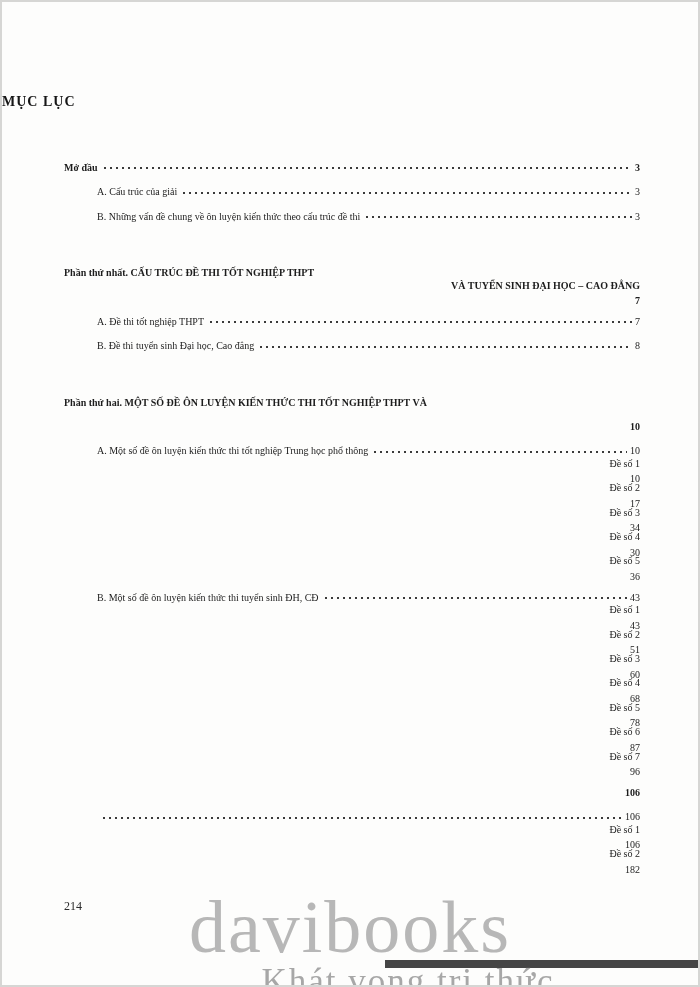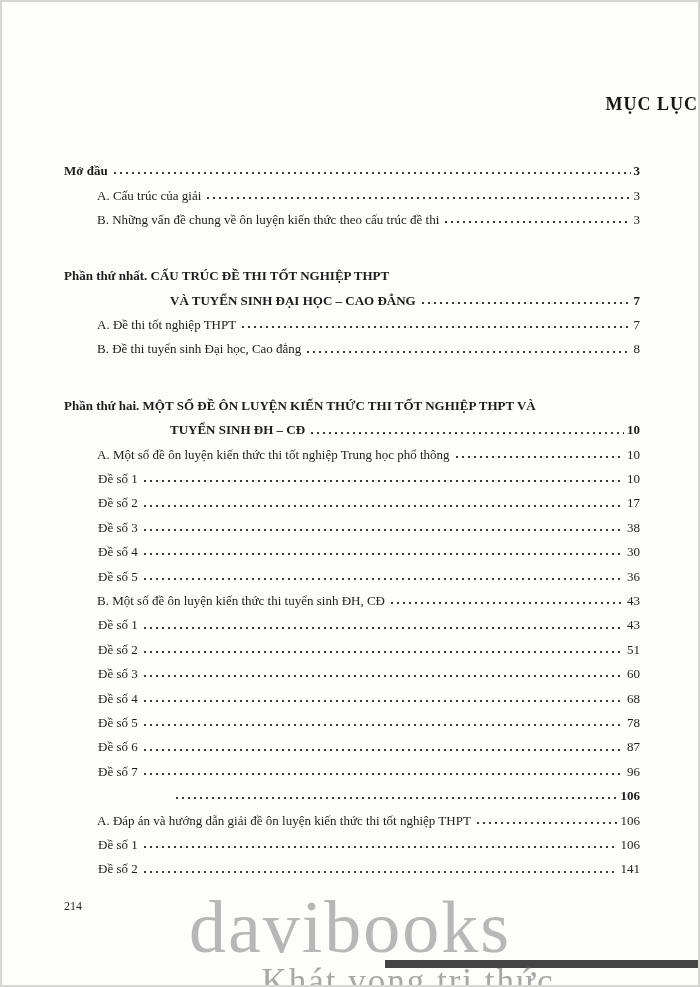--- a/index.html
+++ b/index.html
@@ -11,55 +11,55 @@
     background: #fdfdfc;
     border: 2px solid #d6d6d4;
     box-sizing: border-box;
     overflow: hidden;
     font-family: "Liberation Serif", "DejaVu Serif", serif;
     color: #1c1c1c;
   }
   .doc-title {
     margin: 0;
     padding-top: 92px;
-    text-align: right;
-    font-size: 18px;
+    text-align: left;
+    font-size: 14px;
     font-weight: bold;
     letter-spacing: 1px;
     color: #161616;
   }
   .toc {
     margin-top: 40px;
     padding: 0 58px 0 62px;
   }
   .row {
     display: flex;
     align-items: flex-end;
     height: 24.4px;
-    font-size: 13px;
+    font-size: 10px;
     white-space: nowrap;
     line-height: 1.25;
   }
   .row.bold { font-weight: bold; }
   .row.gap { margin-top: 32px; }
   .row .label { flex: 0 0 auto; }
   .row .dots {
     flex: 1 1 auto;
     height: 8px;
     margin: 0 3px 3px 4px;
     background-image: radial-gradient(circle, #3a3a3a 1.1px, transparent 1.4px);
     background-size: 6px 6px;
     background-repeat: repeat-x;
     background-position: left bottom;
   }
   .row .pg { flex: 0 0 auto; }
   .indent-l0   { margin-left: 0; }
   .indent-l1   { margin-left: 33px; }
-  .indent-l2   { margin-left: 34px; }
-  .indent-cont { margin-left: 106px; }
+  .indent-l2   { margin-left: 90px; flex-direction: column; }
+  .indent-cont { margin-left: 106px; flex-direction: column; }
   .page-number {
     position: absolute;
     left: 62px;
     top: 897px;
     font-size: 12px;
     color: #2a2a2a;
   }
   .scan-edge-bottom {
     position: absolute;
     right: 0;
@@ -132,21 +132,20 @@
       <div class="row indent-l1">
     <span class="label">B. Đề thi tuyển sinh Đại học, Cao đẳng</span>
     <span class="dots"></span>
     <span class="pg">8</span>
   </div>
       <div class="row indent-l0 bold gap">
     <span class="label">Phần thứ hai. MỘT SỐ ĐỀ ÔN LUYỆN KIẾN THỨC THI TỐT NGHIỆP THPT VÀ</span>
 
   </div>
       <div class="row indent-cont bold">
-    <span class="label">TUYỂN SINH ĐH – CĐ</span>
     <span class="dots"></span>
     <span class="pg">10</span>
   </div>
       <div class="row indent-l1">
     <span class="label">A. Một số đề ôn luyện kiến thức thi tốt nghiệp Trung học phổ thông</span>
     <span class="dots"></span>
     <span class="pg">10</span>
   </div>
       <div class="row indent-l2">
     <span class="label">Đề số 1</span>
@@ -154,21 +153,21 @@
     <span class="pg">10</span>
   </div>
       <div class="row indent-l2">
     <span class="label">Đề số 2</span>
     <span class="dots"></span>
     <span class="pg">17</span>
   </div>
       <div class="row indent-l2">
     <span class="label">Đề số 3</span>
     <span class="dots"></span>
-    <span class="pg">38</span>
+    <span class="pg">34</span>
   </div>
       <div class="row indent-l2">
     <span class="label">Đề số 4</span>
     <span class="dots"></span>
     <span class="pg">30</span>
   </div>
       <div class="row indent-l2">
     <span class="label">Đề số 5</span>
     <span class="dots"></span>
     <span class="pg">36</span>
@@ -211,33 +210,32 @@
       <div class="row indent-l2">
     <span class="label">Đề số 7</span>
     <span class="dots"></span>
     <span class="pg">96</span>
   </div>
       <div class="row indent-cont bold">
     <span class="dots"></span>
     <span class="pg">106</span>
   </div>
       <div class="row indent-l1">
-    <span class="label">A. Đáp án và hướng dẫn giải đề ôn luyện kiến thức thi tốt nghiệp THPT</span>
     <span class="dots"></span>
     <span class="pg">106</span>
   </div>
       <div class="row indent-l2">
     <span class="label">Đề số 1</span>
     <span class="dots"></span>
     <span class="pg">106</span>
   </div>
       <div class="row indent-l2">
     <span class="label">Đề số 2</span>
     <span class="dots"></span>
-    <span class="pg">141</span>
+    <span class="pg">182</span>
   </div>
     </div>
 
   <span class="page-number">214</span>
 
   <div class="scan-edge-bottom"></div>
 
   <div class="watermark">
     <div class="wm-line1">davibooks</div>
     <div class="wm-line2">Khát vọng tri thức</div>

